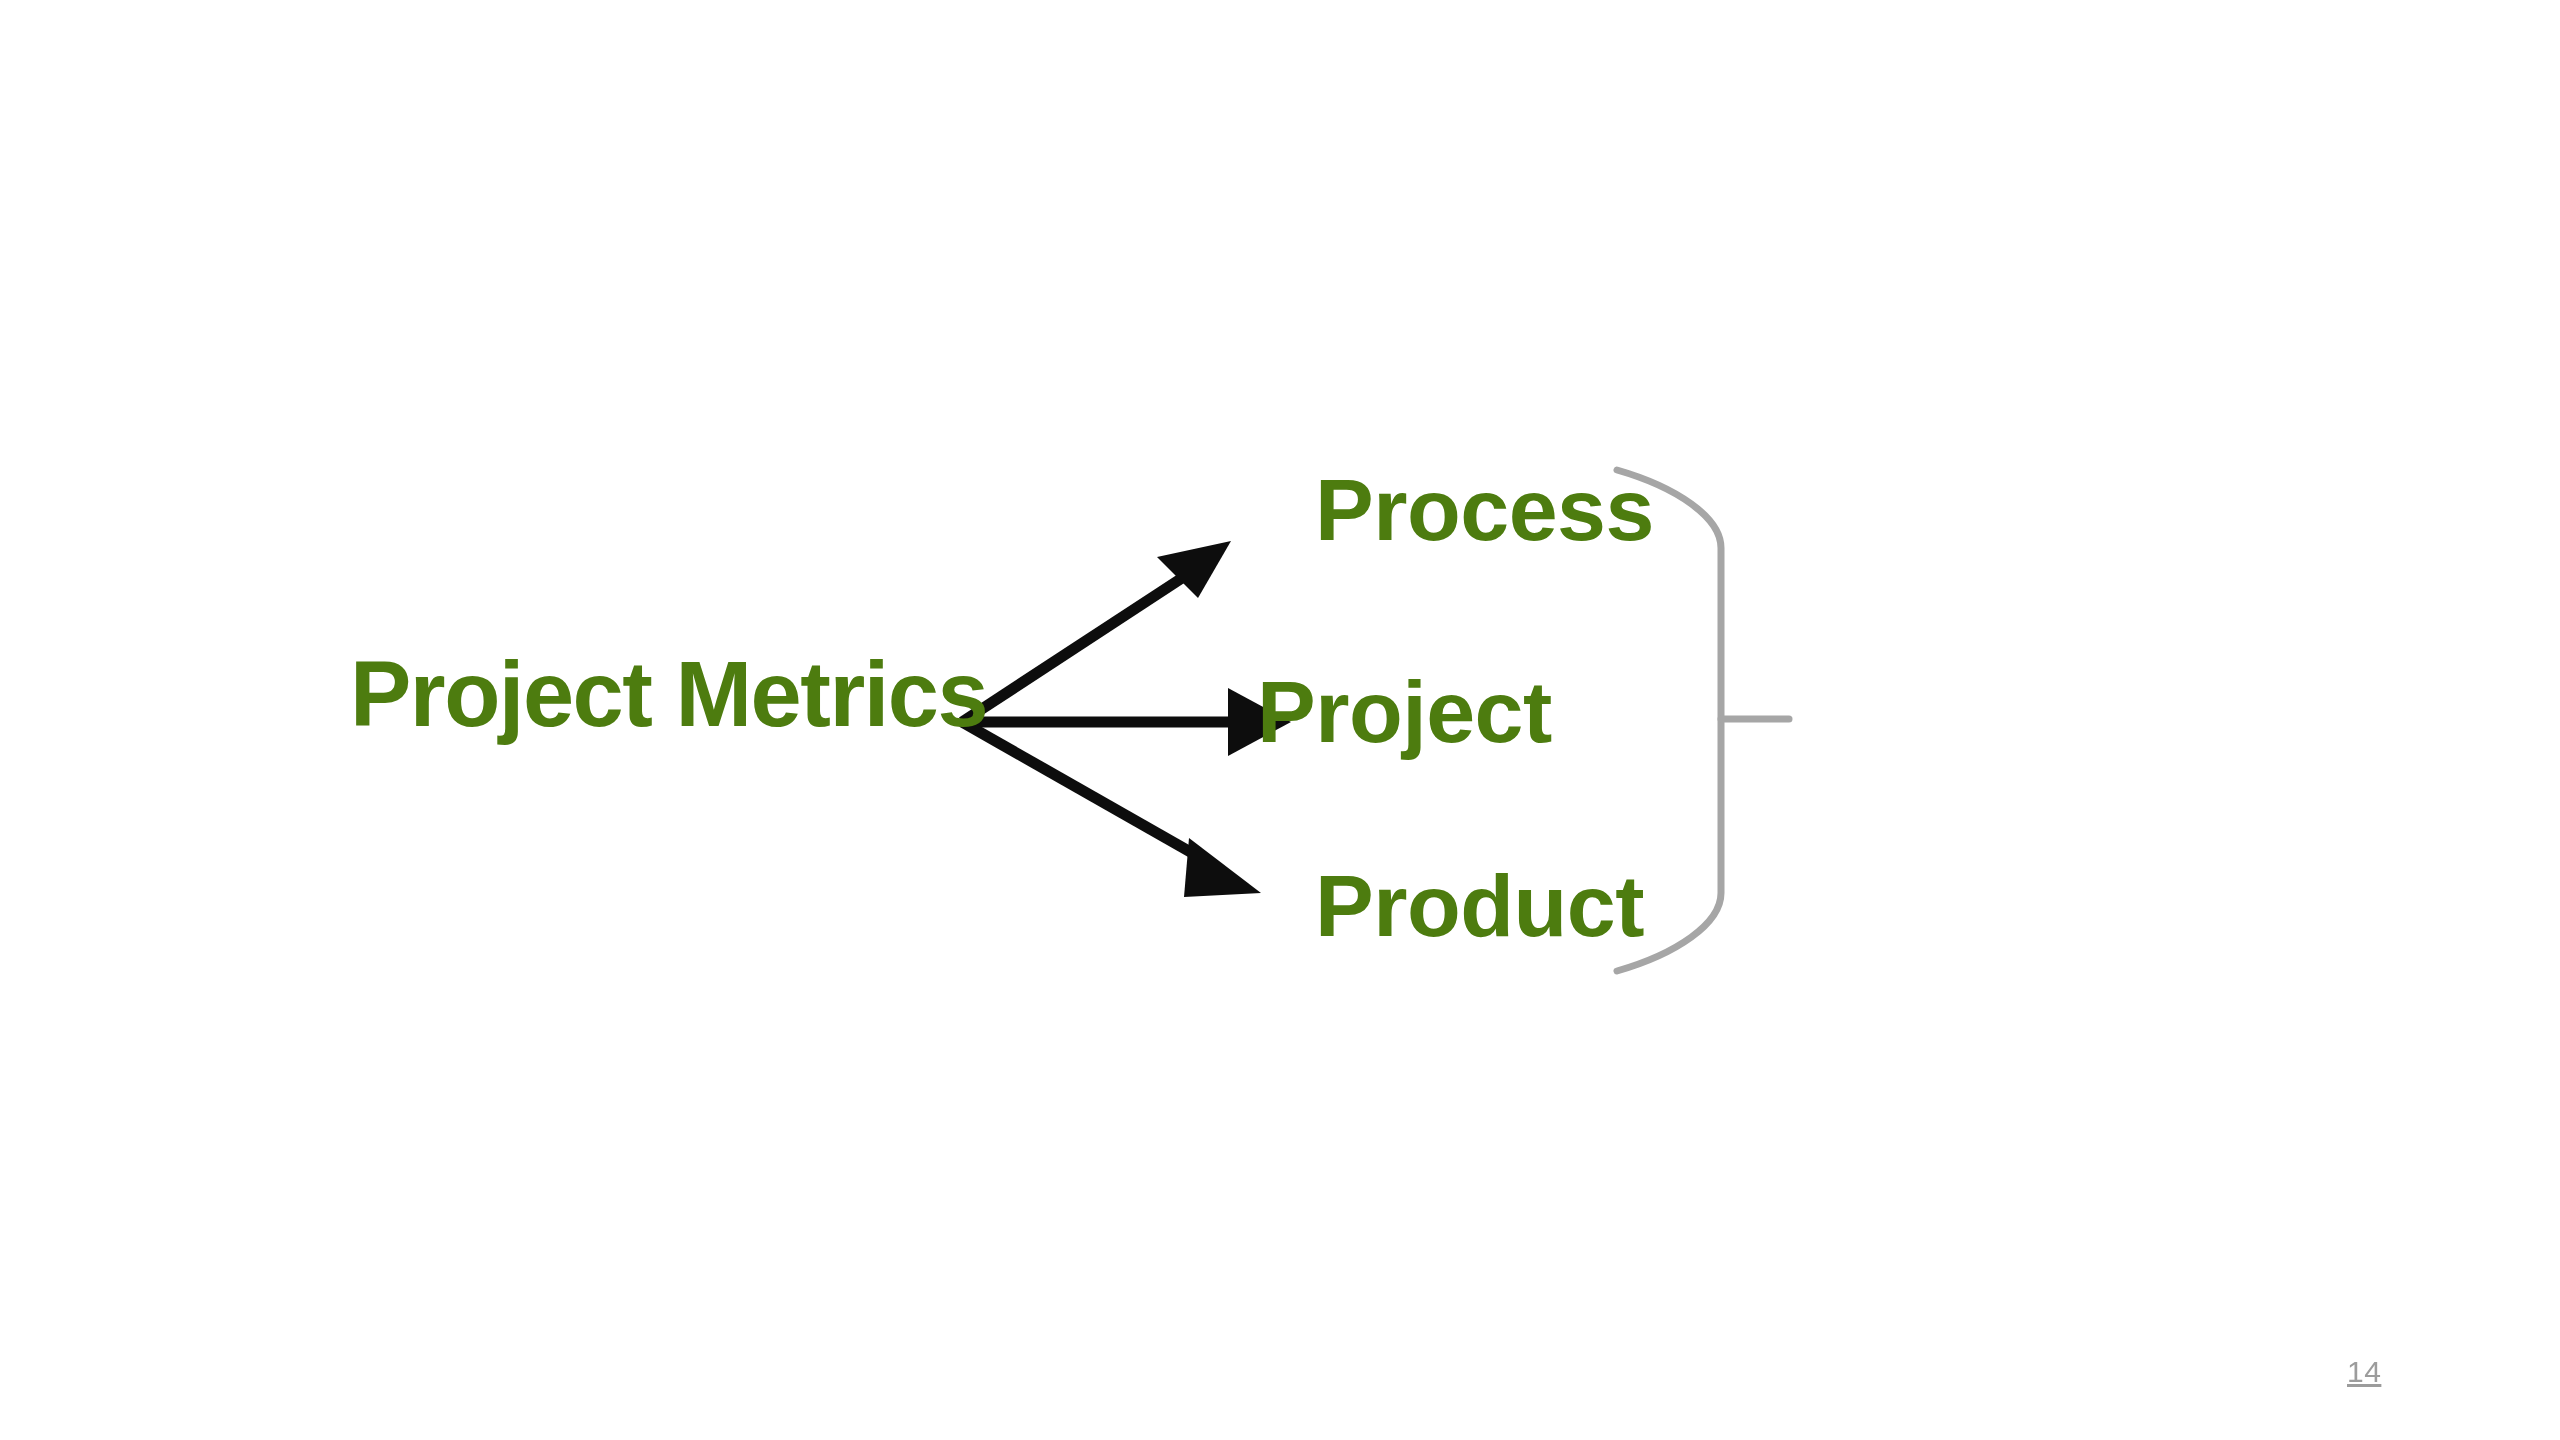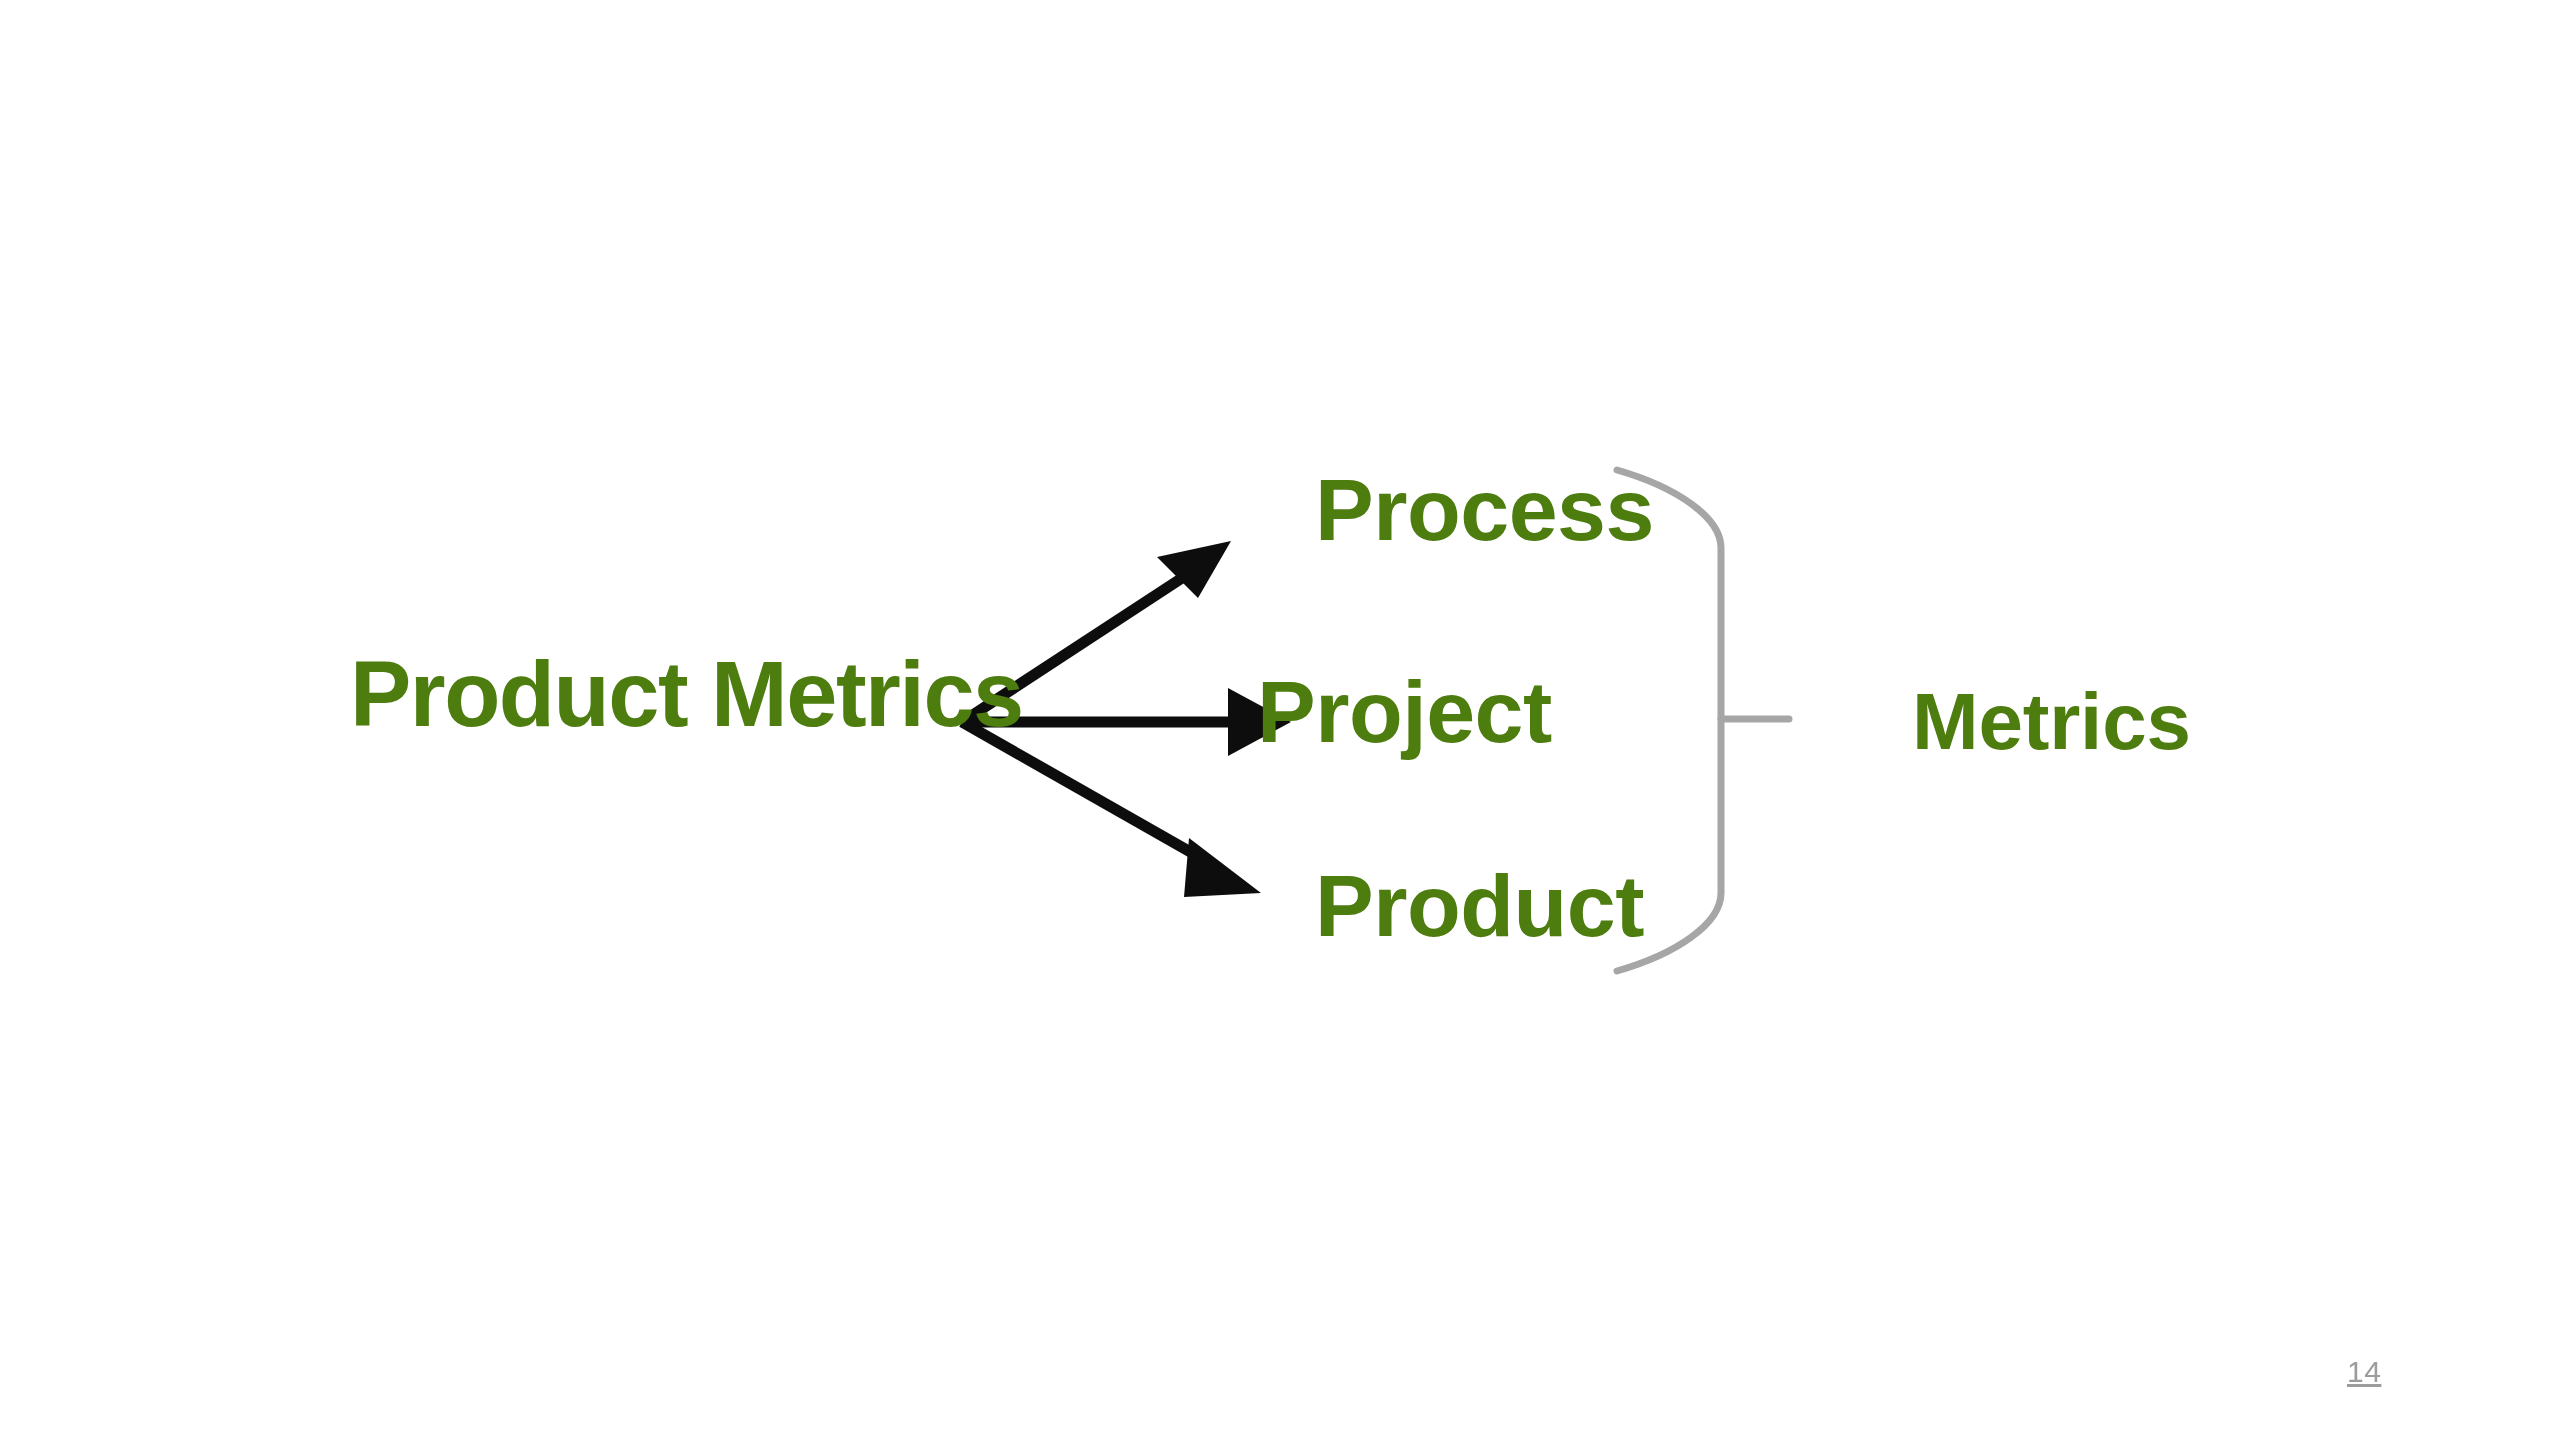--- a/index.html
+++ b/index.html
@@ -95,25 +95,24 @@
       <polygon points="1261,893 1189,838 1184,897" fill="#0d0d0d"></polygon>
     </g>
 
     <g fill="none" stroke="#a6a6a6" stroke-width="7" stroke-linecap="round" stroke-linejoin="round">
       <path d="M 1617,470 C 1676,487 1721,517 1721,548 L 1721,893 C 1721,924 1676,954 1617,971"></path>
       <line x1="1721" y1="719" x2="1789" y2="719"></line>
     </g>
 
   </svg>
 
-  <div class="node-label" id="label-source">Product Metrics</div>
+  <div class="node-label" id="label-source">Project Metrics</div>
 
   <div class="node-label" id="label-process">Process</div>
 
   <div class="node-label" id="label-project">Project</div>
 
   <div class="node-label" id="label-product">Product</div>
 
-  <div class="node-label" id="label-metrics">Metrics</div>
 
   <div id="page-number">14</div>
 
 </div>
 
 </body></html>

